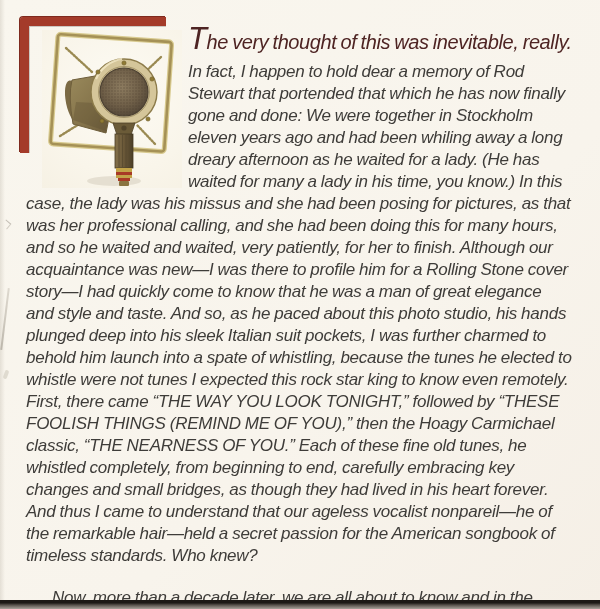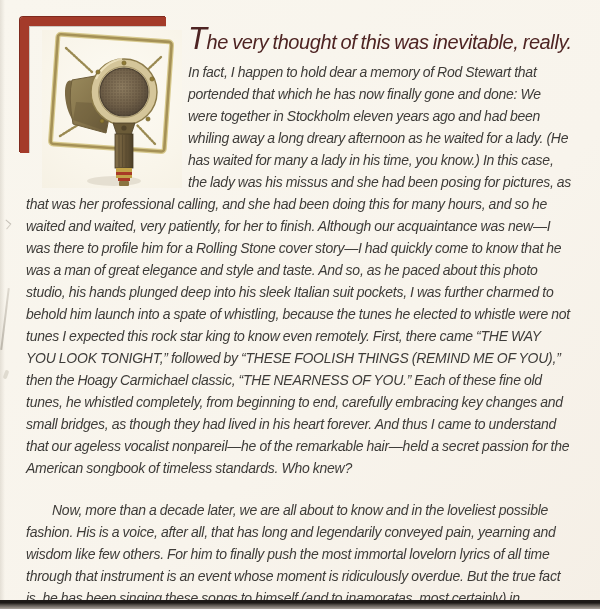--- a/index.html
+++ b/index.html
@@ -42,21 +42,21 @@
     line-height:30px;
     font-weight:normal;
     letter-spacing:-0.4px;
     word-spacing:-1px;
     white-space:nowrap;
     color:var(--heading-text,#4e2423);
     margin:7px 0 4px 0;
   }
   h1.title::first-letter { font-size:31px; }
   p.body-text {
-    font-size:14px;
+    font-size:17px;
     line-height:22px;
     letter-spacing:-0.25px;
     word-spacing:-0.4px;
     color:var(--body-text,#3e3c39);
     text-align:left;
   }
   p.second { margin-top:20px; text-indent:26px; }
   
   .mark-arrow {
     position:absolute; left:3px; top:221px; width:7px; height:7px;

